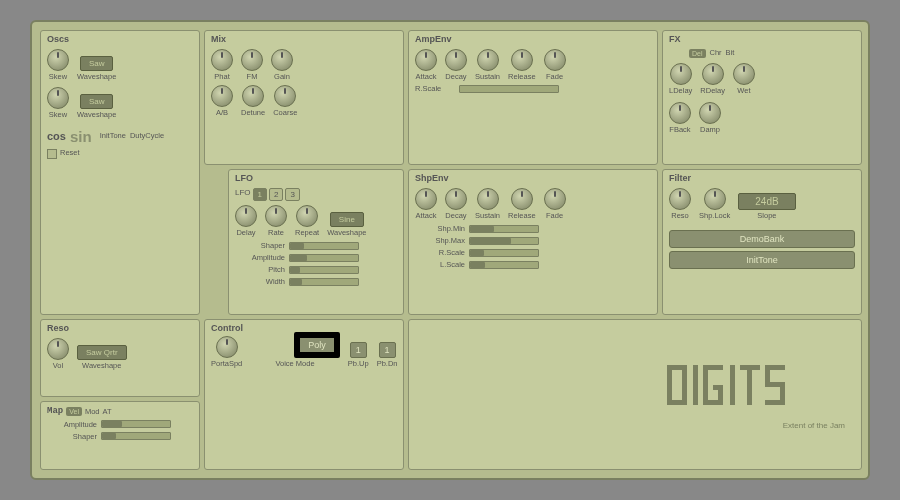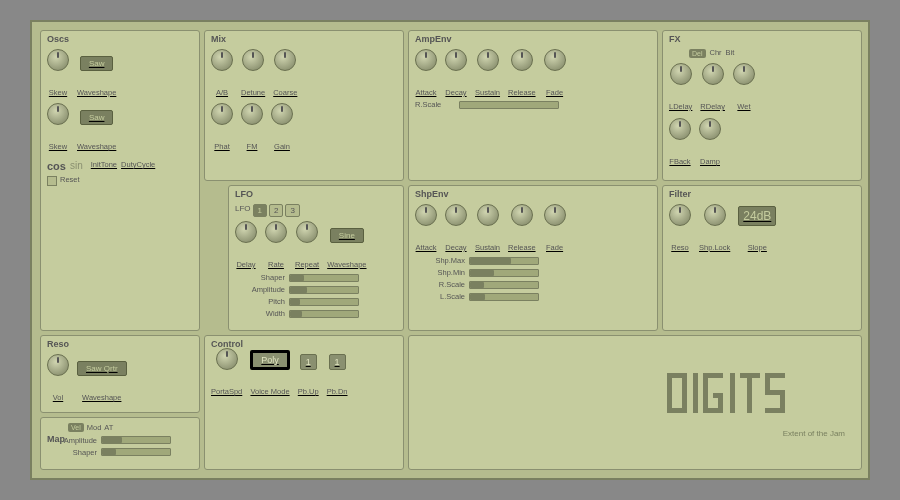--- a/index.html
+++ b/index.html
@@ -8,21 +8,21 @@
       display: flex;
       align-items: center;
       justify-content: center;
       width: 900px;
       height: 500px;
       font-family: Arial, sans-serif;
     }
     .synth-container {
       background: #b5bc8e;
       border: 2px solid #7a8060;
-      border-radius: 0;
+      border-radius: 6px;
       width: 840px;
       height: 460px;
       padding: 8px;
       display: grid;
       grid-template-columns: 160px 200px 250px 200px;
       grid-template-rows: auto auto auto;
       gap: 4px;
       position: relative;
     }
     .panel {
@@ -48,22 +48,21 @@
       display: flex;
       gap: 8px;
       align-items: flex-end;
       margin-bottom: 4px;
       flex-wrap: wrap;
     }
     .knob-group {
       display: flex;
       flex-direction: column;
       align-items: center;
-      gap: 18px;
-      text-decoration: underline;
+      gap: 2px;
     }
     .knob {
       width: 22px;
       height: 22px;
       border-radius: 50%;
       background: radial-gradient(circle at 40% 35%, #d0d5b0, #7a8060);
       border: 1px solid #6a7050;
       position: relative;
       cursor: pointer;
     }
@@ -221,25 +220,26 @@
       background: #8a9070;
       color: #e0e4c0;
       border: 1px solid #6a7050;
       font-size: 9px;
       padding: 2px 5px;
       border-radius: 2px;
     }
     .poly-btn {
       background: #8a9070;
       color: #e0e4c0;
-      border: 3px solid #000000;
+      border: 6px solid #000000;
       border-radius: 2px;
       font-size: 9px;
       padding: 2px 8px;
       cursor: pointer;
+      margin-left: 44px;
     }
   </style>
 </head>
 <body>
 
 <div class="synth-container">
 
   <div class="panel oscs-panel" style="grid-column:1;grid-row:1/3;">
     <span class="panel-title">Oscs</span>
     <div class="panel-content">
@@ -261,64 +261,64 @@
           <span class="knob-label">Skew</span>
         </div>
         <div class="knob-group">
           <div class="waveform-btn">Saw</div>
           <span class="knob-label">Waveshape</span>
         </div>
       </div>
 
       <div class="cos-sin-row">
         <span class="cos-btn" style="font-size:11px;font-weight:bold;color:#555;">cos</span>
-        <span class="sin-btn" style="font-size:10px;font-weight:normal;color:#8a9070;">sin</span>
+        <span class="sin-btn" style="font-size:15px;font-weight:bold;color:#8a9070;">sin</span>
         <div class="knob-group" style="margin-left:4px;">
           <span class="knob-label">InitTone</span>
         </div>
         <div class="knob-group">
           <span class="knob-label">DutyCycle</span>
         </div>
       </div>
       <div class="checkbox-row" style="margin-top:4px;">
         <div class="checkbox-box"></div>
         <span class="knob-label">Reset</span>
       </div>
     </div>
   </div>
 
   <div class="panel mix-panel" style="grid-column:2;grid-row:1;">
     <span class="panel-title">Mix</span>
     <div class="panel-content">
+      <div class="knob-row" style="margin-top:6px;">
+        <div class="knob-group">
+          <div class="knob"></div>
+          <span class="knob-label">Phat</span>
+        </div>
+        <div class="knob-group">
+          <div class="knob"></div>
+          <span class="knob-label">FM</span>
+        </div>
+        <div class="knob-group">
+          <div class="knob"></div>
+          <span class="knob-label">Gain</span>
+        </div>
+      </div>
       <div class="knob-row">
         <div class="knob-group">
           <div class="knob"></div>
           <span class="knob-label">A/B</span>
         </div>
         <div class="knob-group">
           <div class="knob"></div>
           <span class="knob-label">Detune</span>
         </div>
         <div class="knob-group">
           <div class="knob"></div>
           <span class="knob-label">Coarse</span>
-        </div>
-      </div>
-      <div class="knob-row" style="margin-top:6px;">
-        <div class="knob-group">
-          <div class="knob"></div>
-          <span class="knob-label">Phat</span>
-        </div>
-        <div class="knob-group">
-          <div class="knob"></div>
-          <span class="knob-label">FM</span>
-        </div>
-        <div class="knob-group">
-          <div class="knob"></div>
-          <span class="knob-label">Gain</span>
         </div>
       </div>
     </div>
   </div>
 
   <div class="panel ampenv-panel" style="grid-column:3;grid-row:1;">
     <span class="panel-title">AmpEnv</span>
     <div class="panel-content">
       <div class="knob-row">
         <div class="knob-group">
@@ -460,29 +460,29 @@
           <div class="knob"></div>
           <span class="knob-label">Release</span>
         </div>
         <div class="knob-group">
           <div class="knob"></div>
           <span class="knob-label">Fade</span>
         </div>
       </div>
       <div style="margin-top:4px;">
         <div class="slider-row">
+          <span class="slider-label">Shp.Min</span>
+          <div class="mini-slider">
+              <div class="mini-slider-fill" style="width:35%;"></div>
+            </div>
+        </div>
+        <div class="slider-row">
           <span class="slider-label">Shp.Max</span>
           <div class="mini-slider">
               <div class="mini-slider-fill" style="width:60%;"></div>
-            </div>
-        </div>
-        <div class="slider-row">
-          <span class="slider-label">Shp.Min</span>
-          <div class="mini-slider">
-              <div class="mini-slider-fill" style="width:35%;"></div>
             </div>
         </div>
         <div class="slider-row">
           <span class="slider-label">R.Scale</span>
           <div class="mini-slider">
               <div class="mini-slider-fill" style="width:20%;"></div>
             </div>
         </div>
         <div class="slider-row">
           <span class="slider-label">L.Scale</span>
@@ -500,44 +500,48 @@
       <div class="knob-row">
         <div class="knob-group">
           <div class="knob"></div>
           <span class="knob-label">Reso</span>
         </div>
         <div class="knob-group">
           <div class="knob"></div>
           <span class="knob-label">Shp.Lock</span>
         </div>
         <div class="knob-group">
-          <div class="waveform-btn" style="font-size:12px;padding:2px 4px;">24dB</div>
+          <div class="waveform-btn" style="font-size:10px;padding:2px 16px;">24dB</div>
           <span class="knob-label">Slope</span>
         </div>
+      </div>
+      <div style="margin-top:10px;">
+        <div class="action-btn">DemoBank</div>
+        <div class="action-btn">InitTone</div>
       </div>
     </div>
   </div>
 
   <div class="panel" style="grid-column:1;grid-row:3;">
     <span class="panel-title">Reso</span>
     <div class="panel-content" style="display:flex;gap:8px;align-items:flex-end;">
       <div class="knob-group">
         <div class="knob"></div>
         <span class="knob-label">Vol</span>
       </div>
       <div class="knob-group">
         <div class="waveform-btn">Saw Qrtr</div>
         <span class="knob-label">Waveshape</span>
       </div>
     </div>
   </div>
 
   <div class="panel" style="grid-column:1;grid-row:4;">
     <div style="display:flex;gap:3px;align-items:center;margin-bottom:2px;">
-      <span class="panel-title" style="position:relative;top:12px;left:0;">Map</span>
+      <span class="panel-title" style="position:relative;top:0;left:0;font-family:Liberation Mono, monospace;">Map</span>
       <span class="del-badge">Vel</span>
       <span class="knob-label">Mod</span>
       <span class="knob-label">AT</span>
     </div>
     <div style="margin-top:2px;">
       <div class="slider-row">
         <span class="slider-label">Amplitude</span>
         <div class="mini-slider">
             <div class="mini-slider-fill" style="width:30%;"></div>
           </div>

